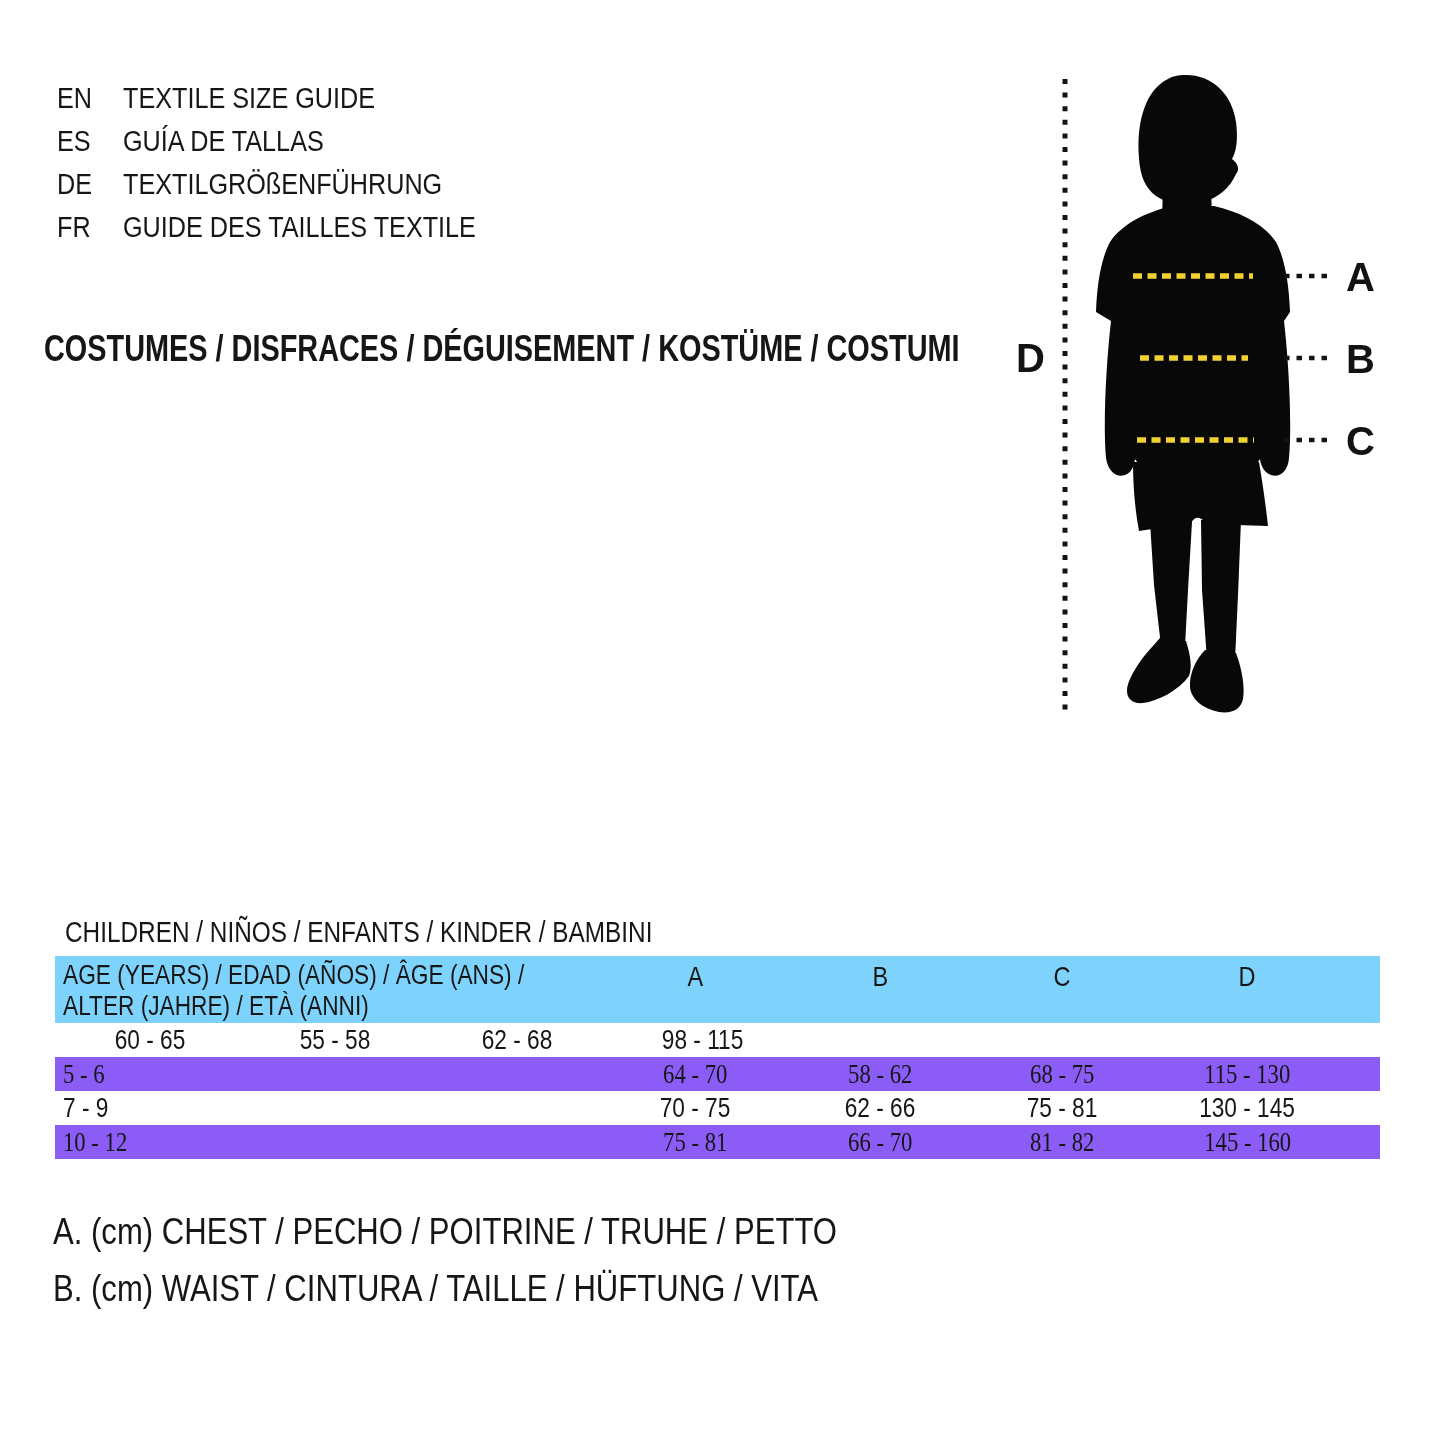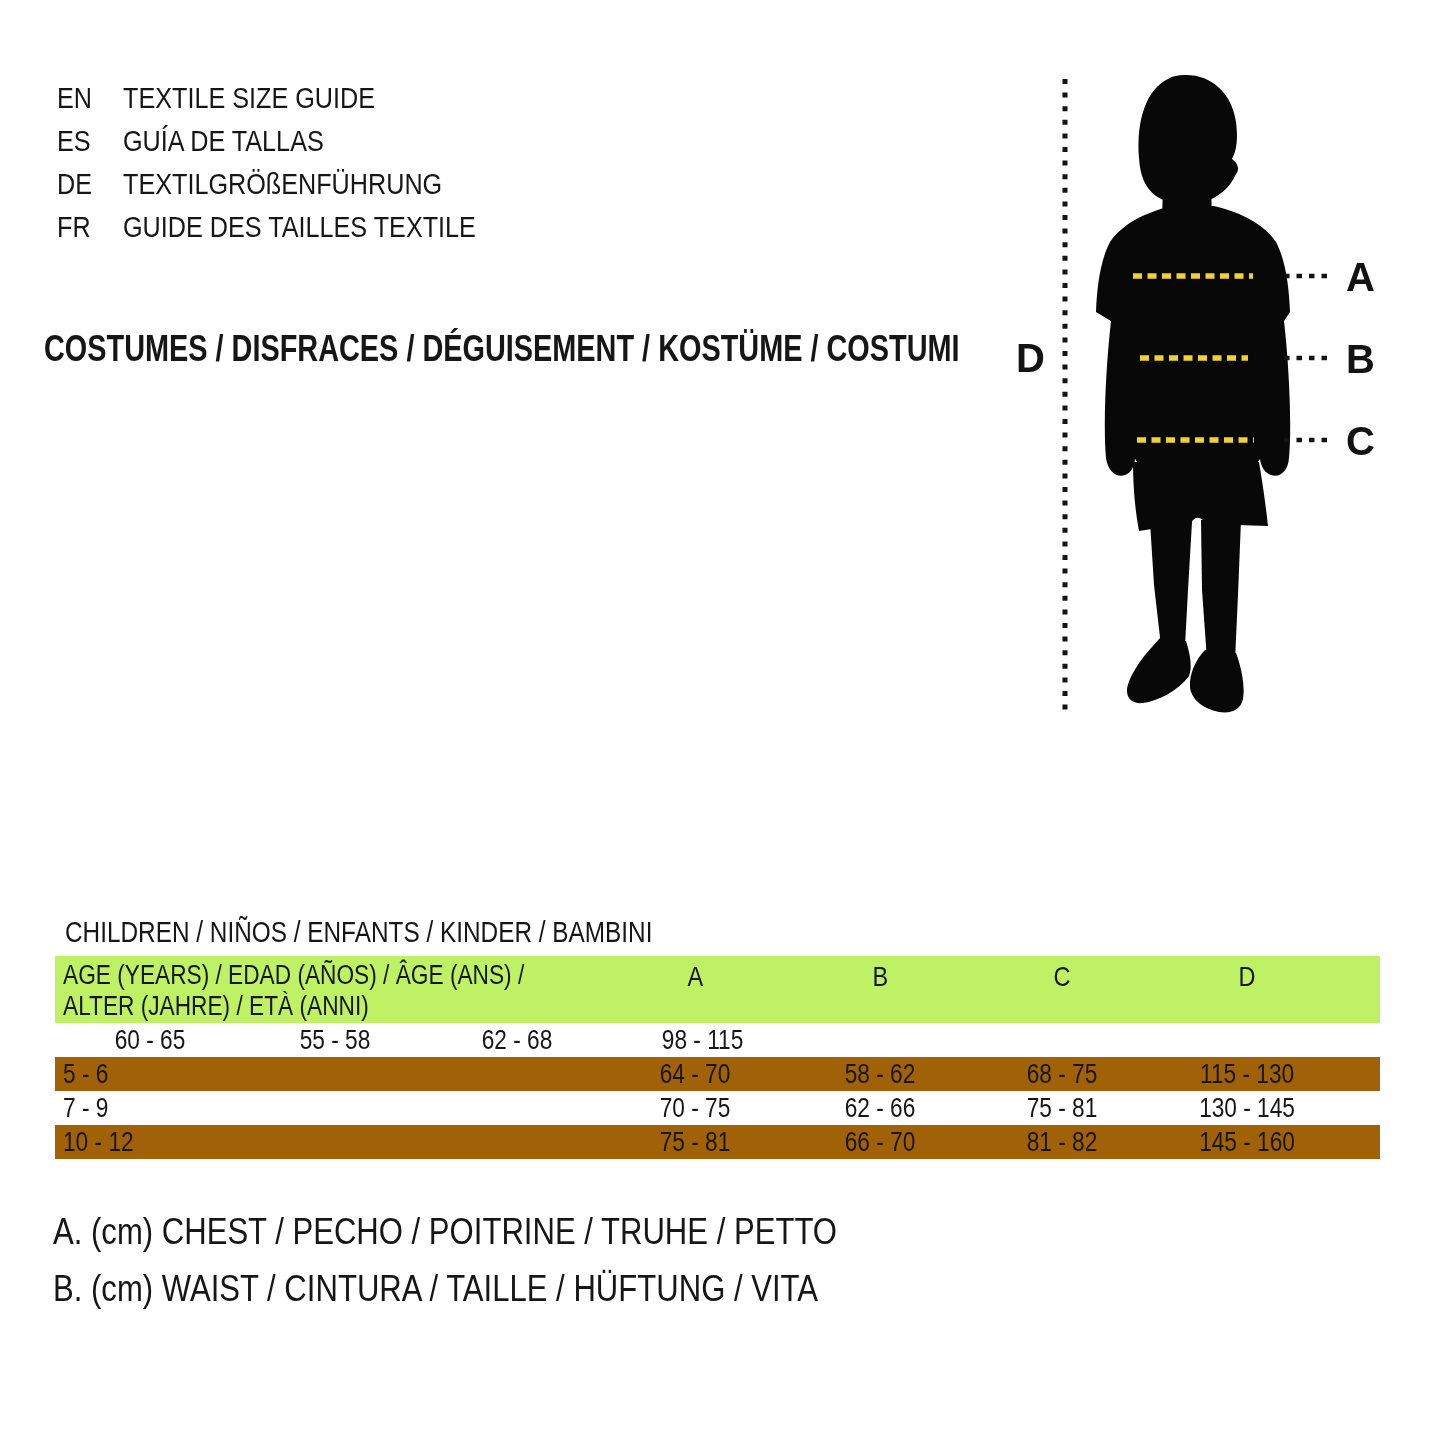--- a/index.html
+++ b/index.html
@@ -21,23 +21,23 @@
     font-size:37px;font-weight:700;}
 
   
   .figure{position:absolute;left:1000px;top:60px;width:445px;height:670px;}
 
   
   .section-title{position:absolute;left:65px;top:917px;height:30px;display:flex;align-items:center;font-size:29px;}
 
   
   .size-table{position:absolute;left:55px;top:956px;width:1325px;}
-  .thead{display:flex;background:#bef264;height:67px;box-sizing:border-box;}
+  .thead{display:flex;background:#7dd3fc;height:67px;box-sizing:border-box;}
   .trow{display:flex;height:34px;align-items:center;}
-  .trow.alt{background:#a16207;}
+  .trow.alt{background:#8b5cf6;font-family:Liberation Serif, serif;}
   .c-age{width:545px;flex:0 0 545px;padding-left:8px;box-sizing:border-box;}
   .c-a{width:190px;flex:0 0 190px;text-align:center;}
   .c-b{width:180px;flex:0 0 180px;text-align:center;}
   .c-c{width:185px;flex:0 0 185px;text-align:center;}
   .c-d{width:225px;flex:0 0 225px;text-align:center;padding-right:40px;box-sizing:border-box;}
   .thead .hletter{padding-top:5px;font-size:28px;}
   .agehead{padding-top:4px;font-size:27px;line-height:31px;}
   .trow{font-size:27px;}
 
   

